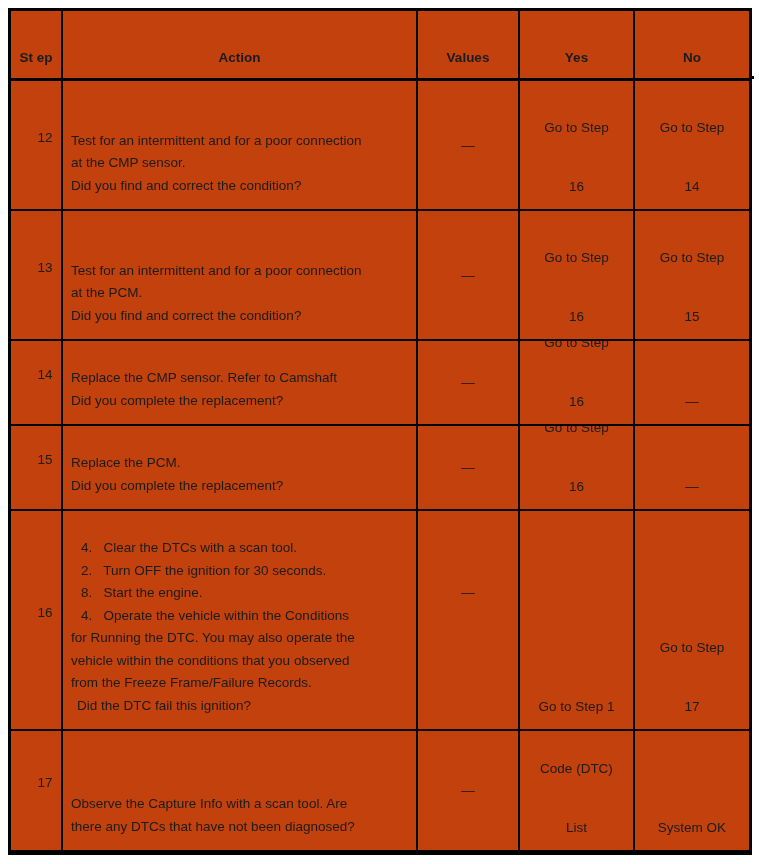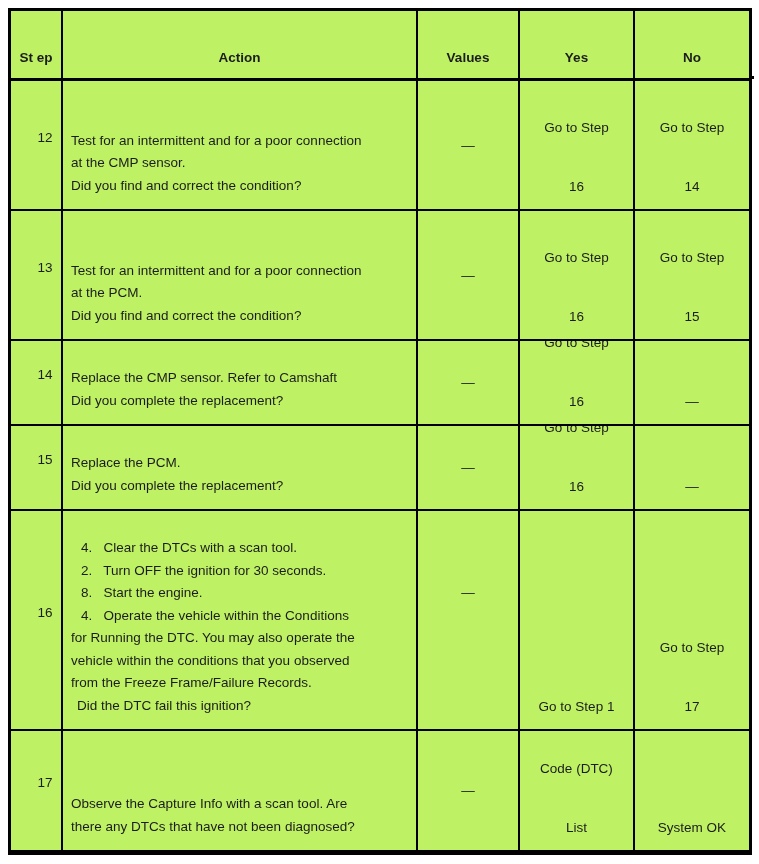--- a/index.html
+++ b/index.html
@@ -12,21 +12,21 @@
     position: relative;
     overflow: hidden;
   }
   .table {
     position: absolute;
     left: 8px; top: 8px;
     width: 738px;
     border: 3px solid #000;
     border-bottom-width: 5px;
     box-sizing: content-box;
-    background: #bef264;
+    background: #c2410c;
   }
   .row {
     display: grid;
     grid-template-columns: 52px 355px 102px 115px auto;
     border-bottom: 2px solid #000;
     box-sizing: border-box;
   }
   .row:last-child { border-bottom: none; }
   .row.header { border-bottom: 3px solid #000; height: 70px; }
   .h130 { height: 130px; }

